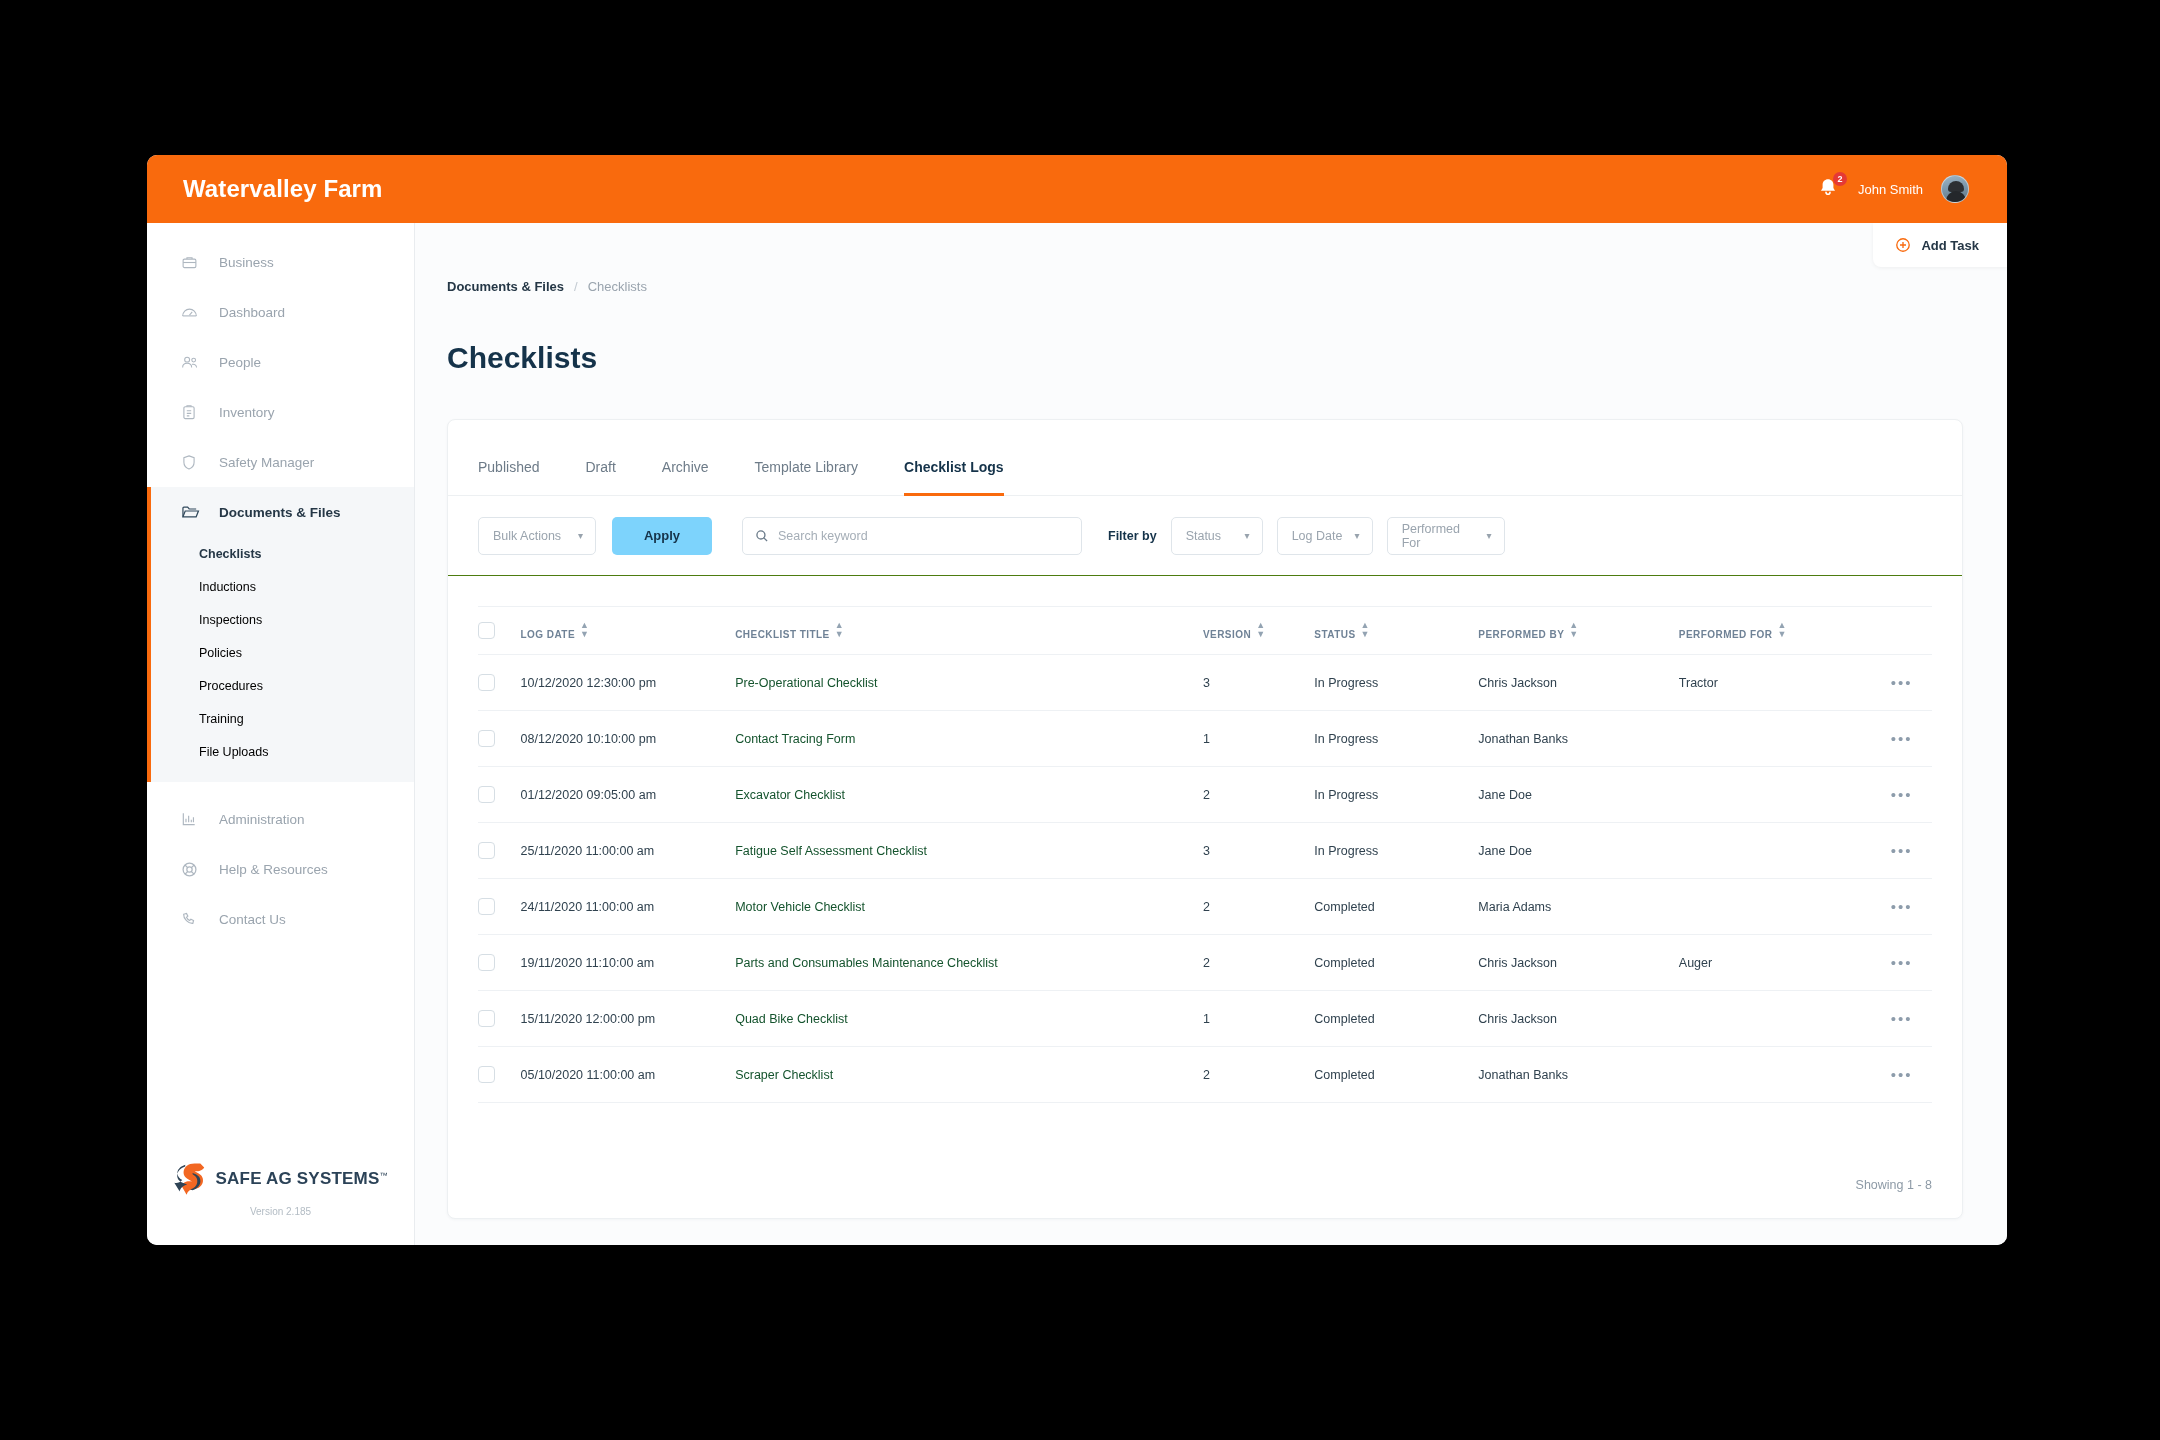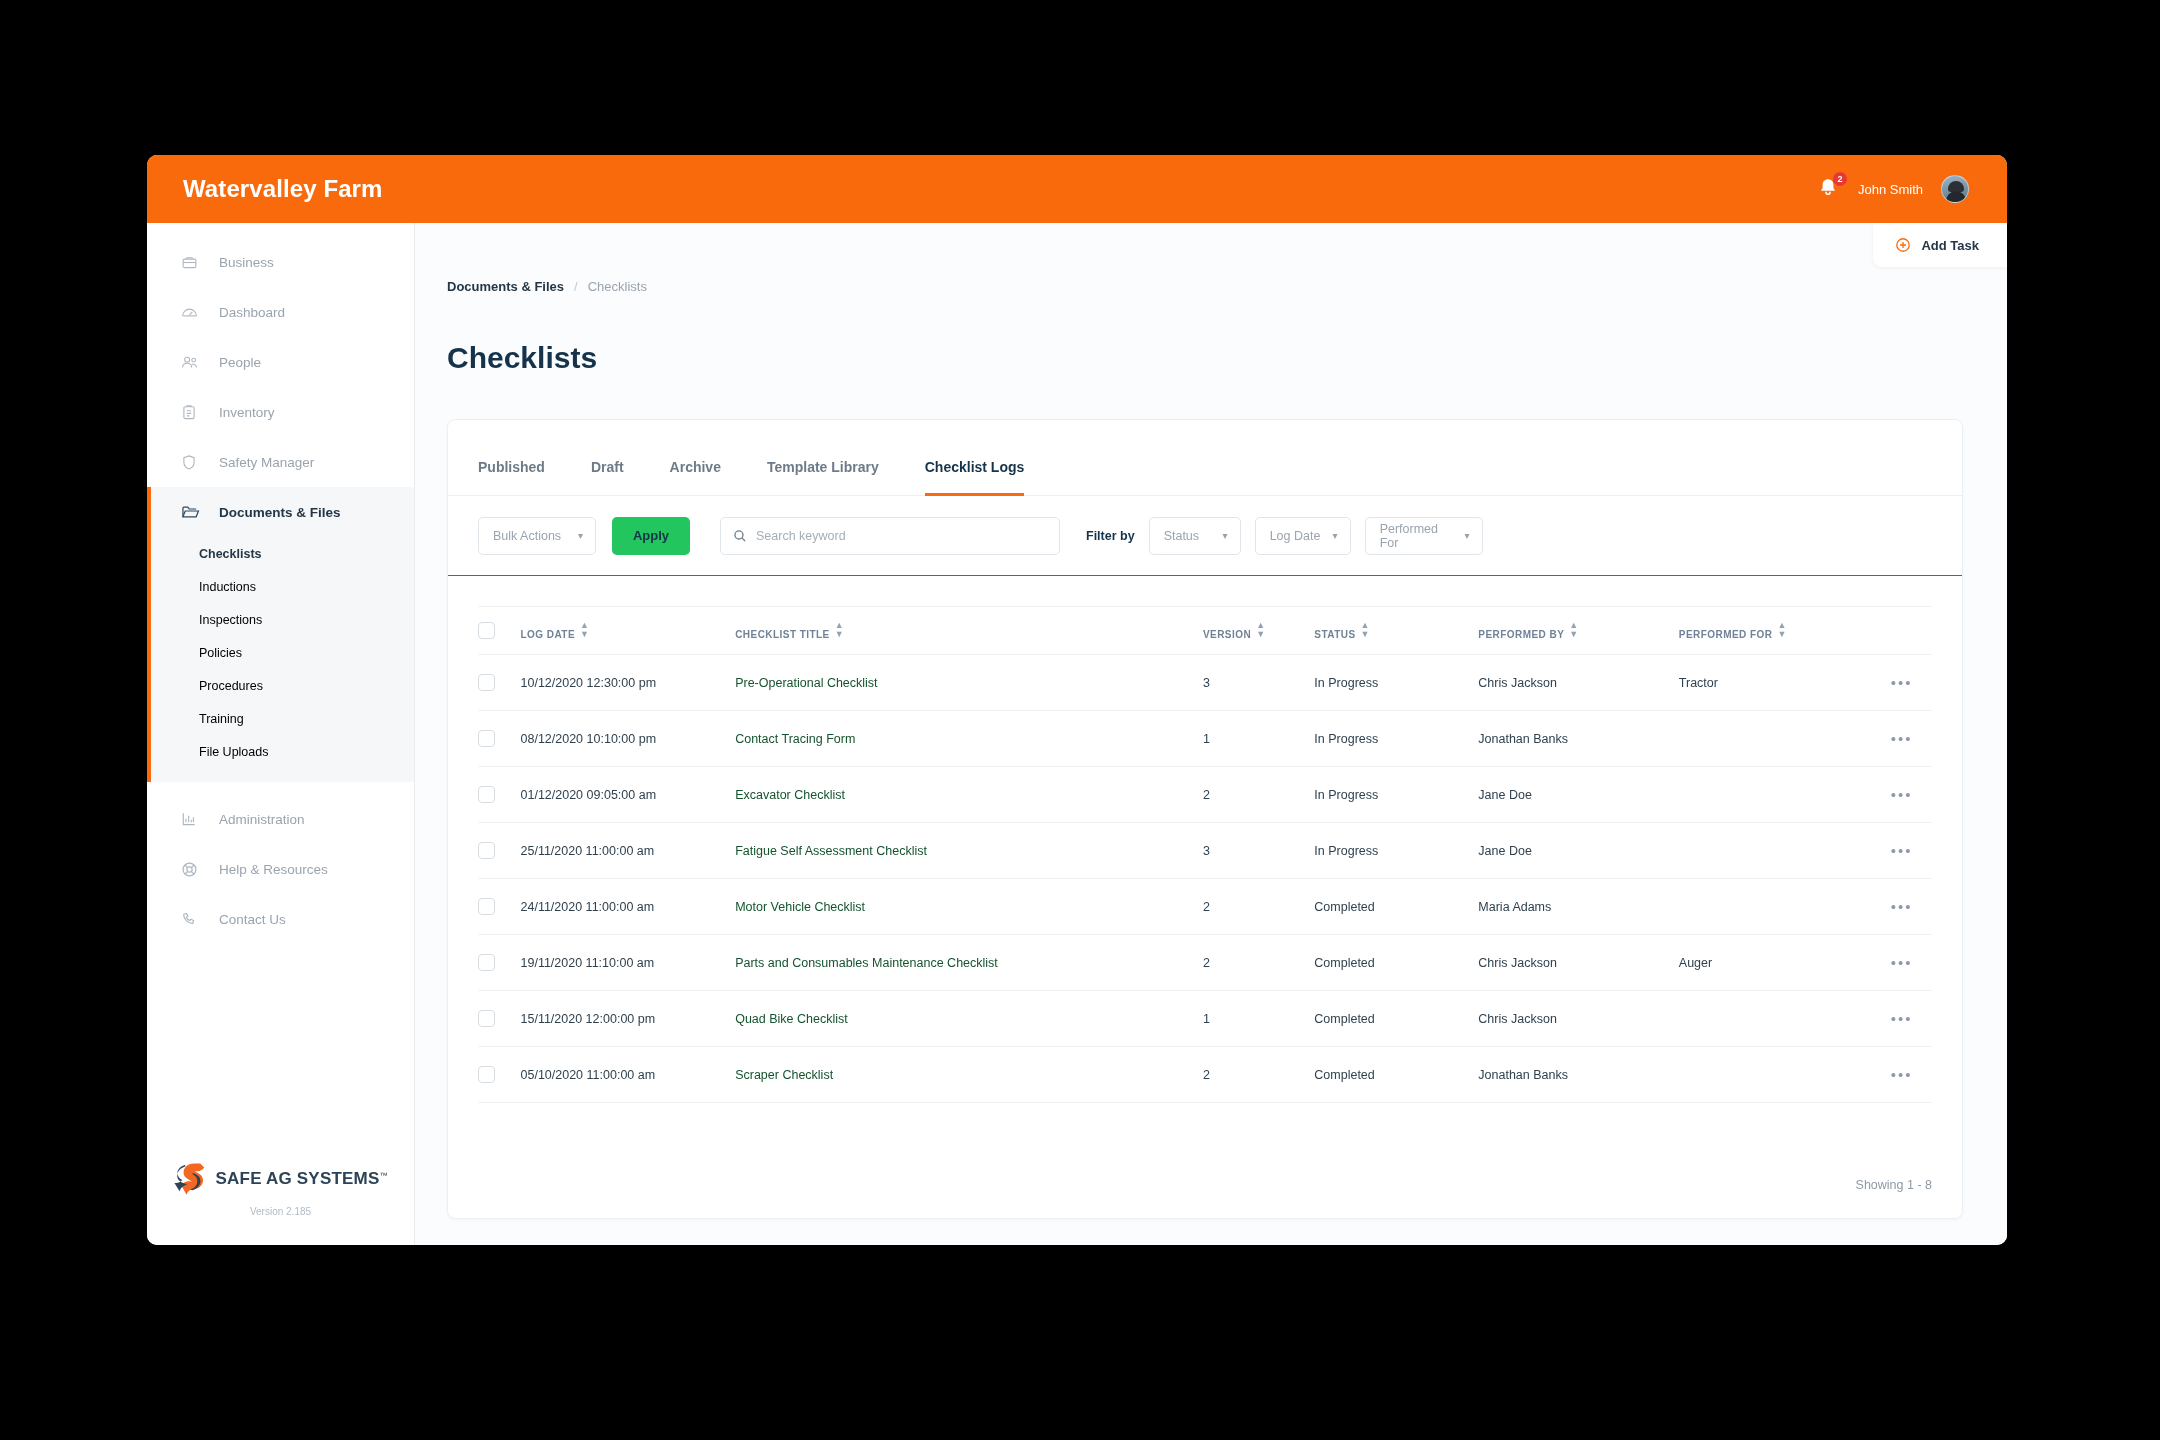--- a/index.html
+++ b/index.html
@@ -149,21 +149,21 @@
   }
 
   #tabs {
     display: flex; align-items: flex-end;
     height: 76px; padding: 0 30px;
     border-bottom: 1px solid #edf0f2;
   }
   .tab {
     font-size: 14px; color: #6d7b88;
     padding: 0 0 20px 0; margin-right: 46px;
-    position: relative; cursor: pointer; font-weight: bold;
+    position: relative; cursor: pointer;
   }
   .tab.active { color: #15334a; font-weight: bold; }
   .tab.active::after {
     content: ""; position: absolute;
     left: 0; right: 0; bottom: -1px; height: 3px;
     background: #F96A0D;
   }
 
   #toolbar {
     display: flex; align-items: center;
@@ -172,22 +172,22 @@
   }
   .select-box {
     height: 38px; border: 1px solid #dfe5ea; border-radius: 5px;
     background: #fff; display: flex; align-items: center;
     padding: 0 12px 0 14px; gap: 10px;
     font-size: 12.5px; color: #9aa4ae; cursor: pointer;
   }
   .chev { font-size: 10px; color: #98a3ad; margin-left: auto; }
   #bulk-actions { width: 118px; }
   #apply-btn {
-    height: 38px; width: 78px; margin-left: 16px;
-    background: #22c55e; border-radius: 5px;
+    height: 38px; width: 100px; margin-left: 16px;
+    background: #7dd3fc; border-radius: 5px;
     display: flex; align-items: center; justify-content: center;
     font-size: 13px; font-weight: bold; color: #15334a; cursor: pointer;
   }
   #search-wrap {
     margin-left: 30px; width: 340px; height: 38px;
     border: 1px solid #dfe5ea; border-radius: 5px;
     display: flex; align-items: center; padding: 0 12px; gap: 9px;
     background: #fff;
   }
   #search-input {

